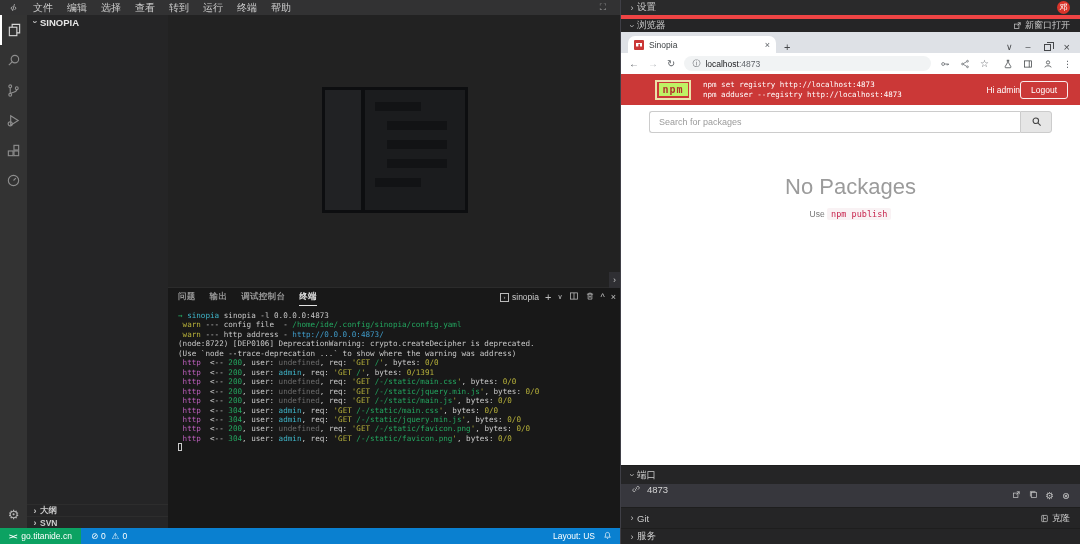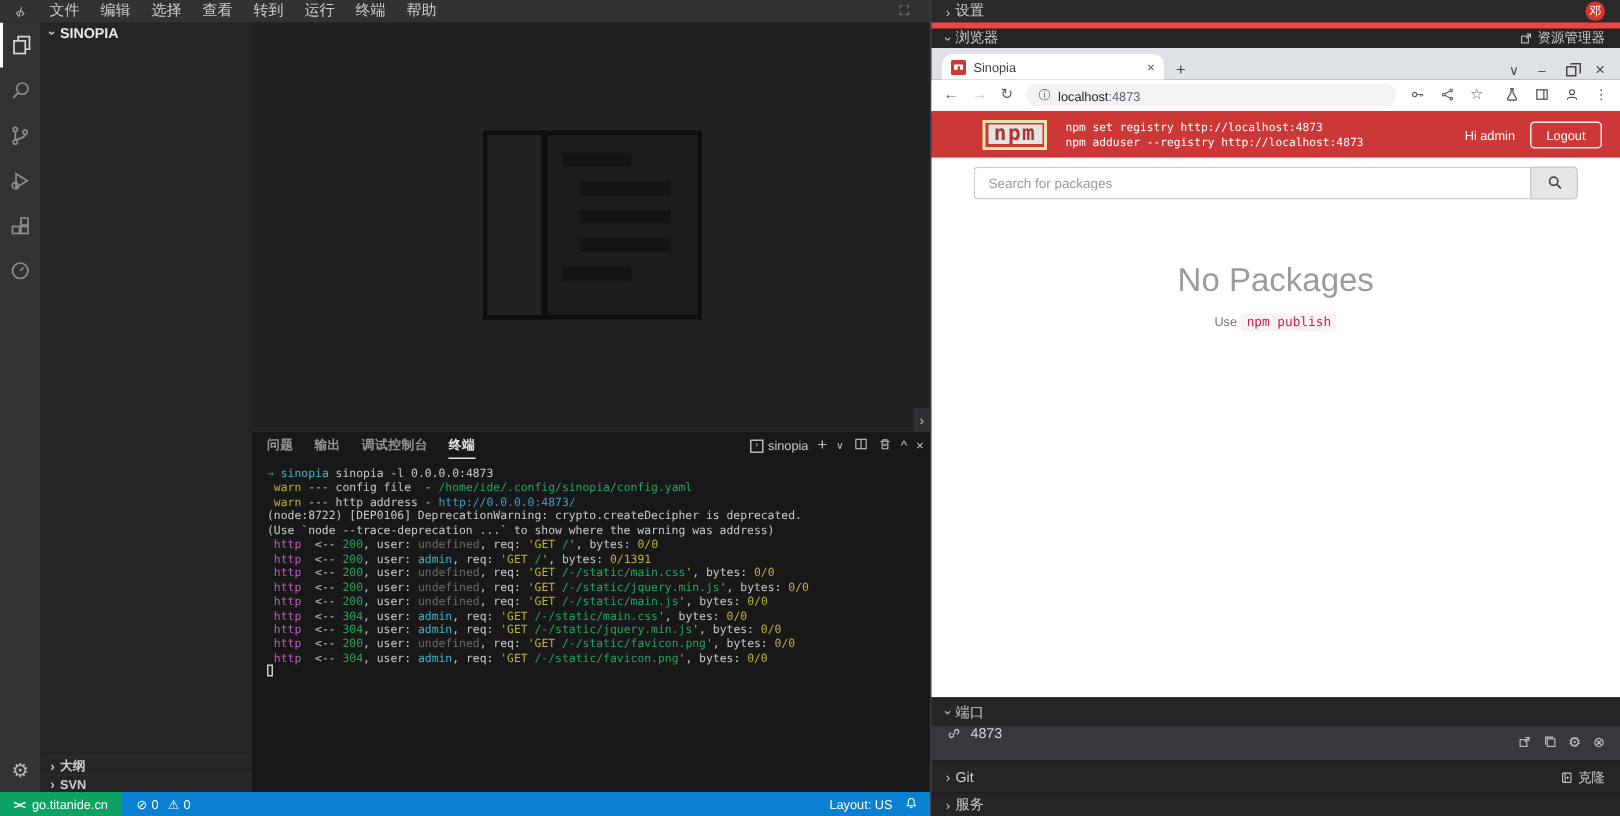--- a/index.html
+++ b/index.html
@@ -107,25 +107,25 @@
     padding:0 8px; gap:5px; max-width:260px; }
   .info-ic { color:#5f6368; font-size:8px; }
   .url { font-size:8.5px; color:#202124; }
   .url .port { color:#5f6368; }
   .addr-icons { margin-left:auto; display:flex; align-items:center; gap:10px; }
   .addr-icons svg { width:10px; height:10px; stroke:#5f6368; fill:none; stroke-width:1.2; }
   .addr-icons .dark svg { stroke:#3c4043; }
 
   .npmhead { height:31px; background:#cb3837; display:flex; align-items:center; padding:0 12px 0 34px; flex:none; }
   .npmlogo { border:2px solid #ece2a9; background:#cb3837; padding:1.5px; flex:none; }
-  .npmlogo .inner { background:#e5e5e5; color:#b2342d; font-family:"DejaVu Sans Mono",monospace;
-    font-weight:bold; font-size:14px; line-height:11px; padding:1px 4px; letter-spacing:1px; }
+  .npmlogo .inner { background:#bef264; color:#b2342d; font-family:"DejaVu Sans Mono",monospace;
+    font-weight:bold; font-size:10px; line-height:11px; padding:1px 4px; letter-spacing:1px; }
   .npmcmds { margin-left:12px; font-family:"DejaVu Sans Mono","Liberation Mono",monospace;
     font-size:7.5px; line-height:10px; color:#ffffff; }
-  .npm-right { margin-left:auto; display:flex; align-items:center; gap:10px; }
+  .npm-right { margin-left:auto; display:flex; align-items:center; }
   .hi { color:#ffffff; font-size:8.5px; }
   .logout-btn { border:1px solid rgba(255,255,255,.9); border-radius:3px; color:#fff; font-size:8.5px;
     padding:3px 10px; background:transparent; }
 
   .searchrow { height:33px; background:#ffffff; display:flex; align-items:center; padding:0 28px; flex:none; }
   .searchgrp { display:flex; flex:1; height:22px; }
   .search-input { flex:1; border:1px solid #cccccc; border-right:none; border-radius:3px 0 0 3px;
     font-size:9px; padding:0 9px; color:#333; outline:none; }
   .search-input::placeholder { color:#9b9b9b; }
   .search-btn { width:32px; background:#e6e6e6; border:1px solid #cccccc; border-radius:0 3px 3px 0;
@@ -328,21 +328,21 @@
     </div>
 
     <div class="r-row r-browser-h">
       <span class="chev down">›</span>
       <span>浏览器</span>
       <span class="open-new">
         <svg viewBox="0 0 16 16">
             <rect x="2.5" y="5.5" width="8" height="8"></rect>
             <path d="M8.5 3h4.5v4.5M13 3L8 8"></path>
           </svg>
-        <span>资源管理器</span>
+        <span>新窗口打开</span>
       </span>
     </div>
 
     <div class="tabbar">
       <div class="tab">
         <span class="favicon"></span>
         <span class="tab-title">Sinopia</span>
         <span class="gicon">×</span>
       </div>
       <span class="newtab">+</span>

